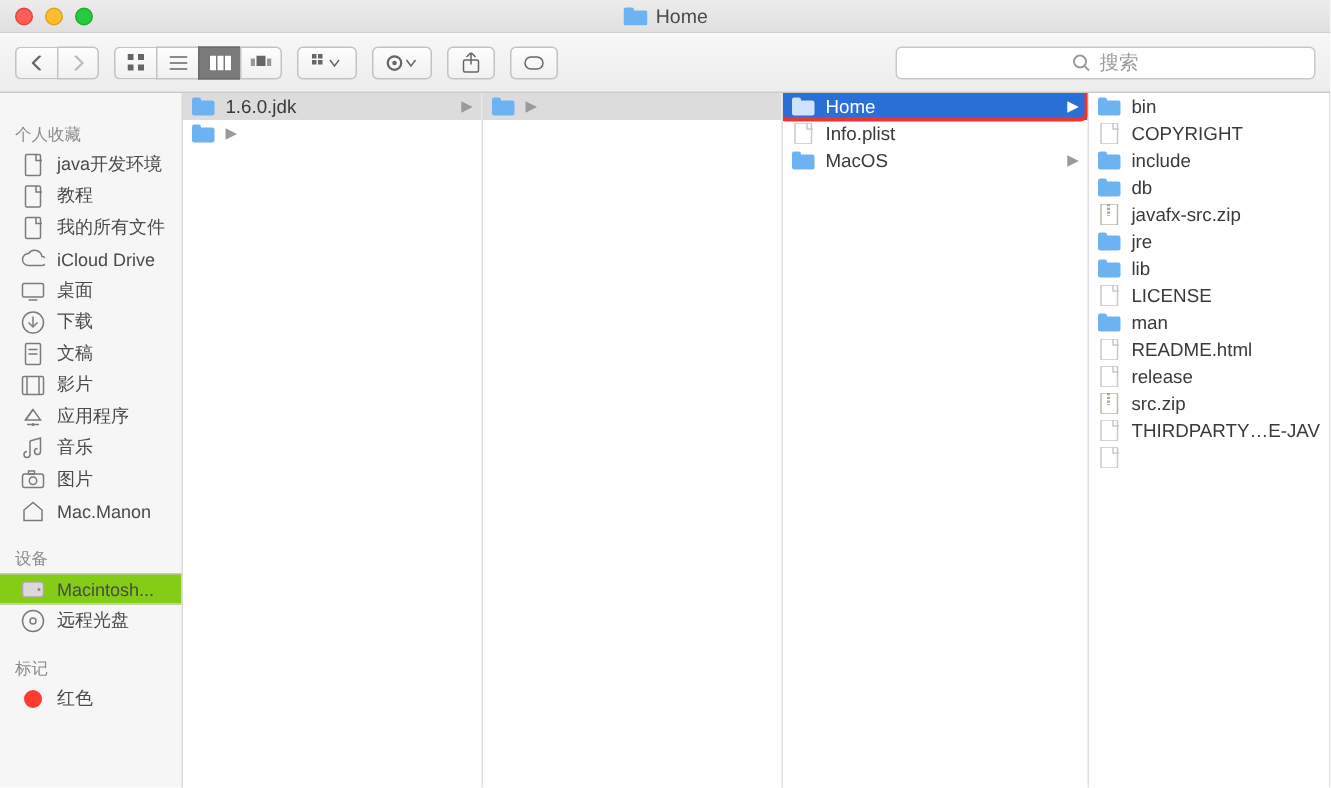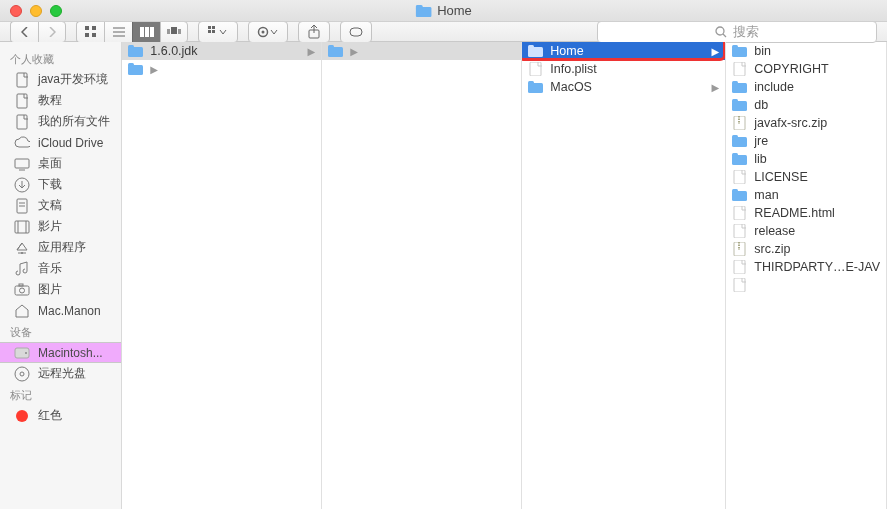--- a/index.html
+++ b/index.html
@@ -8,40 +8,40 @@
 
 .titlebar { height: 22px; background: linear-gradient(#ececec,#e0e0e0); border-bottom: 1px solid #d0d0d0; display: flex; align-items: center; position: relative; }
 .traffic { display: flex; gap: 8px; padding-left: 10px; }
 .tl { width: 12px; height: 12px; border-radius: 50%; }
 .tl.r { background: #ff5f57; border:1px solid #e14640; }
 .tl.y { background: #ffbd2e; border:1px solid #dfa123; }
 .tl.g { background: #28c940; border:1px solid #1dad2a; }
 .titlecenter { position: absolute; left: 50%; transform: translateX(-50%); display: flex; align-items: center; gap: 6px; font-size: 13px; color:#4a4a4a; }
 
 
-.toolbar { height: 20px; background: linear-gradient(#f7f7f7,#ececec); border-bottom: 1px solid #c9c9c9; display: flex; align-items: center; padding: 0 10px; gap: 10px; }
+.toolbar { height: 40px; background: linear-gradient(#f7f7f7,#ececec); border-bottom: 1px solid #c9c9c9; display: flex; align-items: center; padding: 0 10px; gap: 10px; }
 .navbtns { display:flex; }
 .navbtns .btn { width: 26px; height:22px; }
 .btn { background: linear-gradient(#fdfdfd,#f1f1f1); border:1px solid #c3c3c3; border-radius:4px; display:flex; align-items:center; justify-content:center; color:#555; font-size:13px; }
 .seg { display:flex; }
 .seg .btn { border-radius:0; border-right:none; width:28px; height:22px; }
 .seg .btn:first-child { border-top-left-radius:4px; border-bottom-left-radius:4px; }
 .seg .btn:last-child { border-top-right-radius:4px; border-bottom-right-radius:4px; border-right:1px solid #c3c3c3; }
 .seg .btn.active { background:#7a7a7a; color:#fff; border-color:#6a6a6a; }
 .dd .btn { width:40px; }
 .single .btn { width:32px; height:22px; }
 .spacer { flex:1; }
 .search { width: 280px; height:22px; border:1px solid #c9c9c9; border-radius:4px; background:#fff; display:flex; align-items:center; justify-content:center; gap:6px; color:#9a9a9a; font-size:13px; }
 
 
 .body { display:flex; height: calc(525px - 22px - 36px); }
 .sidebar { width: 134px; background:#f6f6f6; border-right:1px solid #d9d9d9; padding-top:6px; overflow:hidden; }
-.shead { font-size:11px; color:#8a8a8a; padding:4px 10px 2px; }
+.shead { font-size:11px; color:#8a8a8a; padding:4px 10px 2px;margin-top:10px; }
 .sitem { display:flex; align-items:center; gap:8px; padding:3px 10px 3px 14px; color:#4a4a4a; font-size:12px; height:21px; }
-.sitem.sel { background:#f0abfc; border-top:1px solid #c8c8c8; border-bottom:1px solid #c8c8c8; }
+.sitem.sel { background:#84cc16; border-top:1px solid #c8c8c8; border-bottom:1px solid #c8c8c8; }
 .sicon { width:16px; height:16px; display:flex; align-items:center; justify-content:center; color:#7b7b7b; }
 .tag-dot { width:12px; height:12px; border-radius:50%; }
 
 
 .columns { flex:1; display:flex; }
 .col { border-right:1px solid #e0e0e0; overflow:hidden; }
 .col1 { width:200px; } .col2 { width:200px; } .col3 { width:204px; position:relative; } .col4 { flex:1; }
 .row { height:18px; display:flex; align-items:center; padding:0 6px; gap:6px; font-size:12.5px; color:#3a3a3a; position:relative; }
 .row .label { flex:1; white-space:nowrap; overflow:hidden; text-overflow:ellipsis; }
 .row .arrow { color:#9a9a9a; font-size:10px; }

